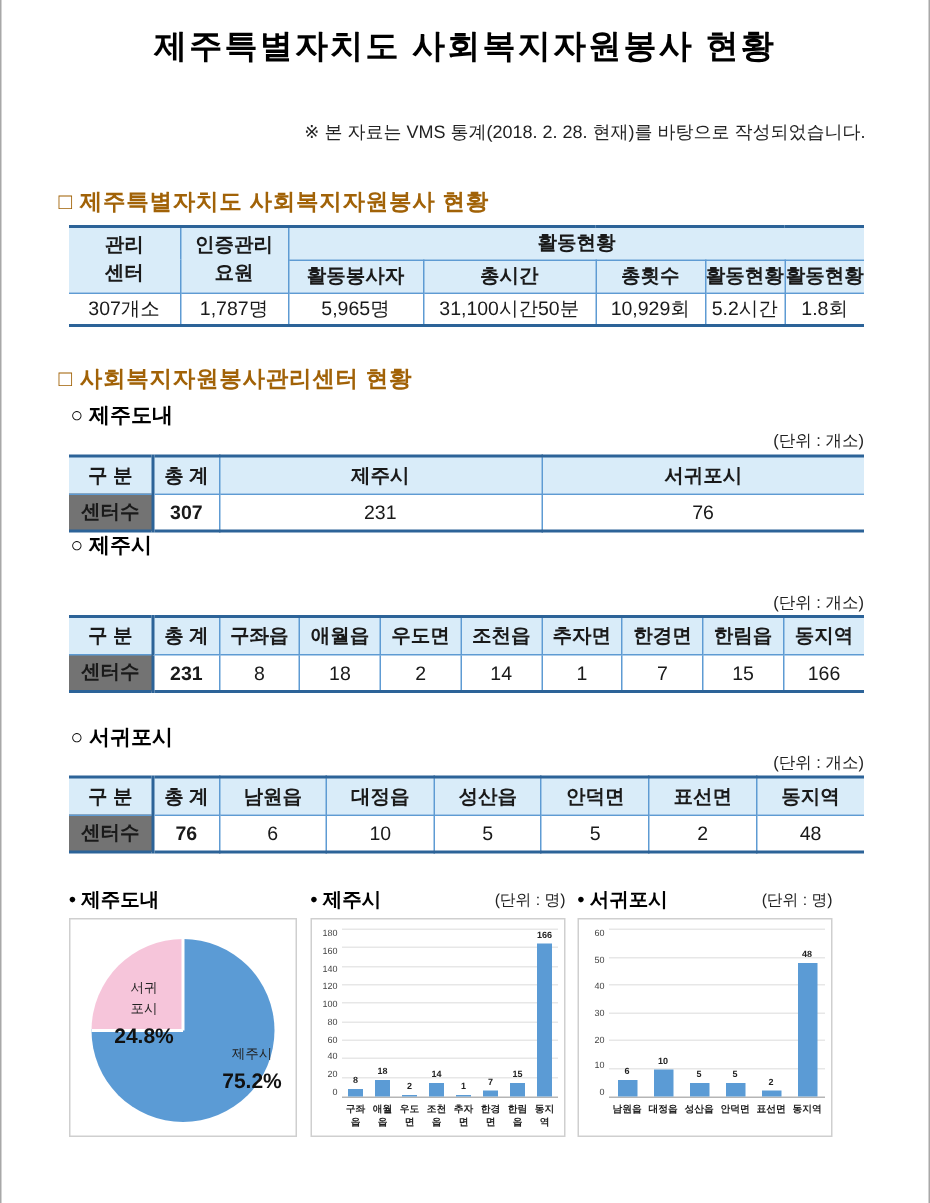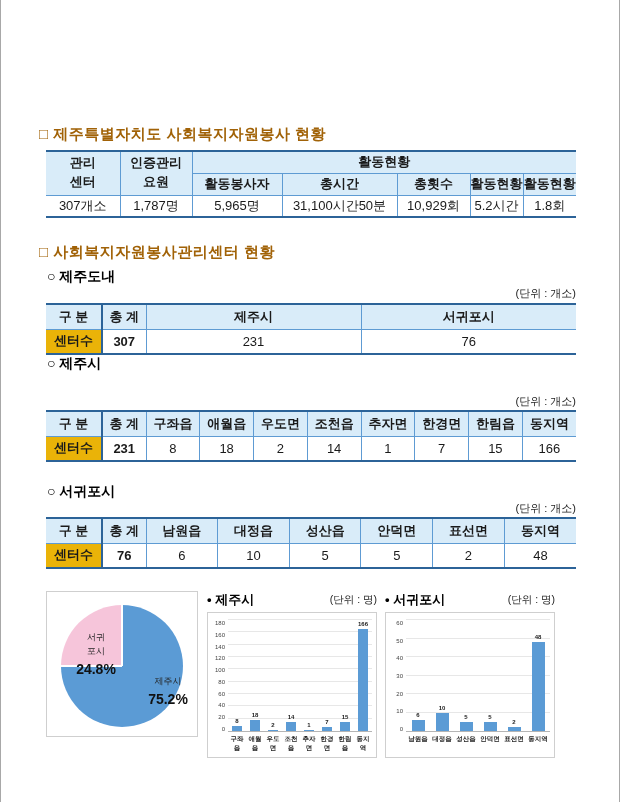--- a/index.html
+++ b/index.html
@@ -37,21 +37,21 @@
     border:1px solid #5e9bd3; text-align:center; vertical-align:middle;
     padding:0; color:#1a1a1a;
   }
   th:first-child, td:first-child { border-left:none; }
   th:last-child, td:last-child { border-right:none; }
   thead th { background:#d9ecf9; font-weight:bold; }
   .two-line { white-space:pre-line; line-height:1.45; }
   #table-overview thead tr { height:22px; }
   #table-overview tbody tr { height:22px; }
   .region-table thead tr, .region-table tbody tr { height:25px; }
-  .row-label { background:#eab308; font-weight:bold; }
+  .row-label { background:#737373; font-weight:bold; }
   .sep-r { border-right:2px solid #2c6398 !important; }
   .total-val { font-weight:bold; }
 
   
   .charts { position:absolute; top:591px; left:45px; width:530px; display:flex; }
   .chart-block { display:flex; flex-direction:column; }
   .cb-pie  { width:152px; margin-right:9px; }
   .cb-mid  { width:170px; margin-right:8px; }
   .cb-right{ width:170px; }
   .chart-title-row {
@@ -98,20 +98,22 @@
   .x-labels-row { display:flex; margin-top:3px; }
   .y-spacer { width:16px; }
   .x-labels { flex:1; display:flex; }
   .x-lab { flex:1; text-align:center; font-size:6.5px; color:#222; font-weight:bold; }
 </style>
 </head>
 <body>
 
 <div class="page">
 
+  <div class="doc-title">제주특별자치도 사회복지자원봉사 현황</div>
+  <div class="src-note">※ 본 자료는 VMS 통계(2018. 2. 28. 현재)를 바탕으로 작성되었습니다.</div>
 
   <div class="sec-heading" style="top:125px;">□ 제주특별자치도 사회복지자원봉사 현황</div>
 
   <table id="table-overview" style="top:150px;">
     <colgroup>
       <col style="width:74px">
         <col style="width:72px">
         <col style="width:90px">
       <col style="width:115px">
         <col style="width:73px">
@@ -240,20 +242,23 @@
           <td>5</td>
           <td>2</td>
           <td>48</td>
         </tr>
       </tbody>
   </table>
 
   <div class="charts">
 
     <div class="chart-block cb-pie">
+      <div class="chart-title-row">
+        <span class="c-title">• 제주도내</span>
+      </div>
       <div class="panel">
         <div class="pie-wrap">
           <div class="pie" id="pie" style="background: conic-gradient(rgb(91, 155, 213) 0%, rgb(91, 155, 213) 75.2%, rgb(246, 197, 218) 75.2%, rgb(246, 197, 218) 100%);">
             <i class="pie-line v"></i>
             <i class="pie-line h"></i>
           </div>
           <div class="pie-label pl-seogwi">
             <span class="name">서귀포시</span>
             <span class="pct">24.8%</span>
           </div>

